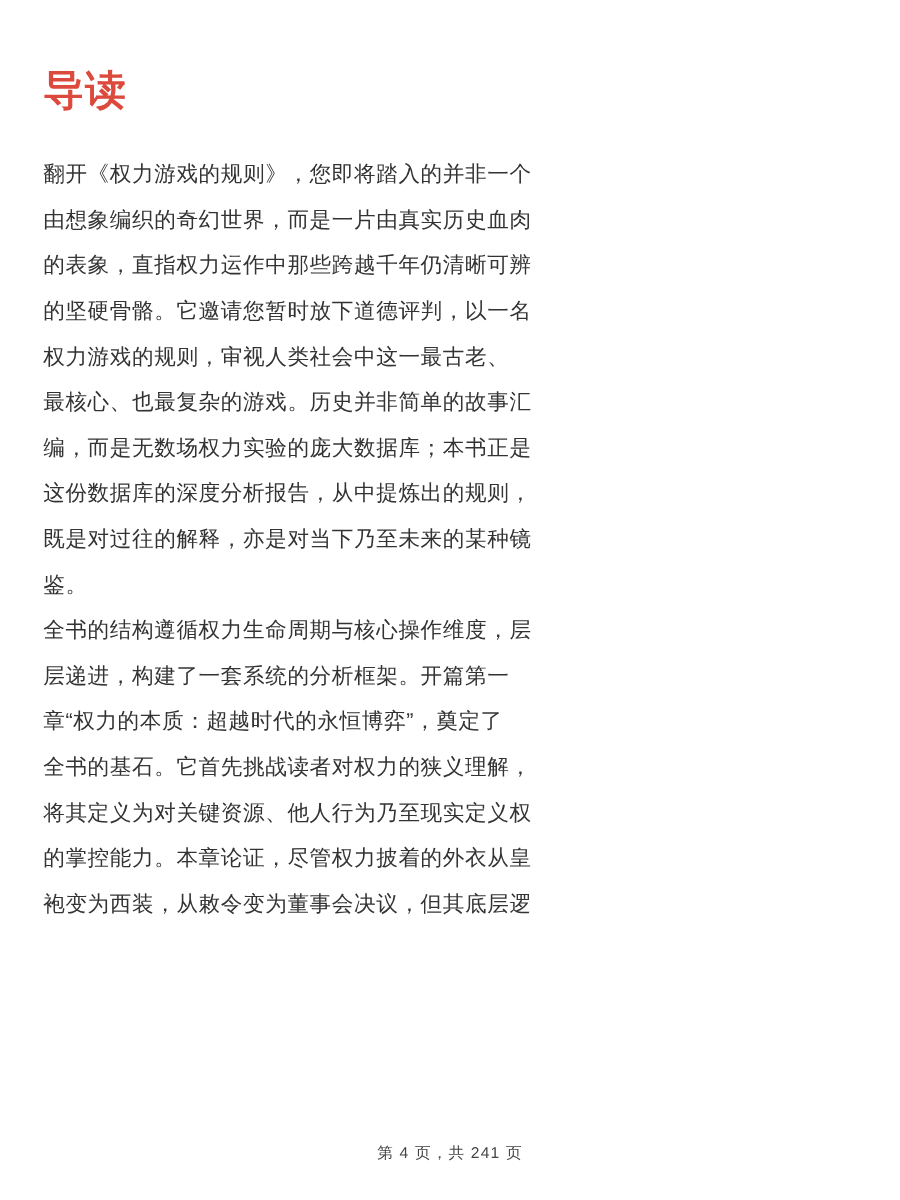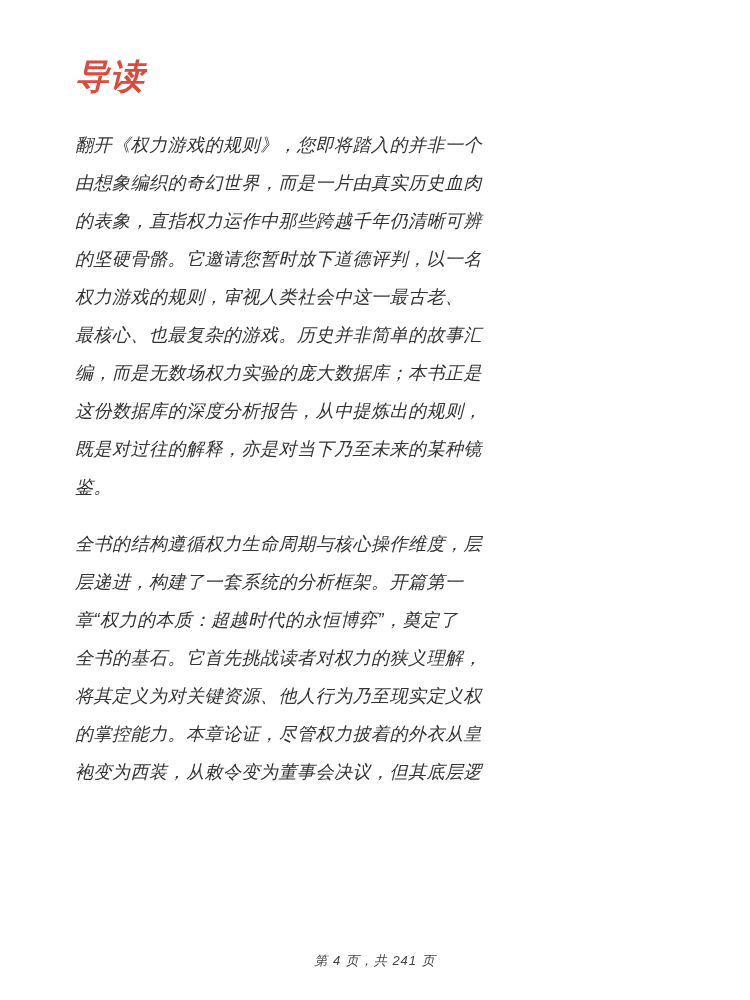--- a/index.html
+++ b/index.html
@@ -10,39 +10,37 @@
     width: 750px;
     height: 1000px;
     background: #ffffff;
     position: relative;
     overflow: hidden;
     font-family: "Liberation Sans", sans-serif;
   }
   .page {
     position: absolute;
     inset: 0;
-    padding: 50px 75px 0 75px;
+    padding: 50px 75px 0 36px;
     box-sizing: border-box;
-    font-style: italic;
   }
   .heading {
     font-size: 34px;
     line-height: 40px;
     font-weight: bold;
     margin: 6px 0 30px 0;
     letter-spacing: 1px;
   }
   .body-text {
     color: #333333;
   }
   .paragraph {
     margin: 0;
   }
   .paragraph + .paragraph {
-    margin-top: 19px;
   }
   .line {
     font-size: 18px;
     line-height: 38px;
     height: 38px;
     white-space: nowrap;
     letter-spacing: 0.5px;
   }
   .footer {
     position: absolute;

